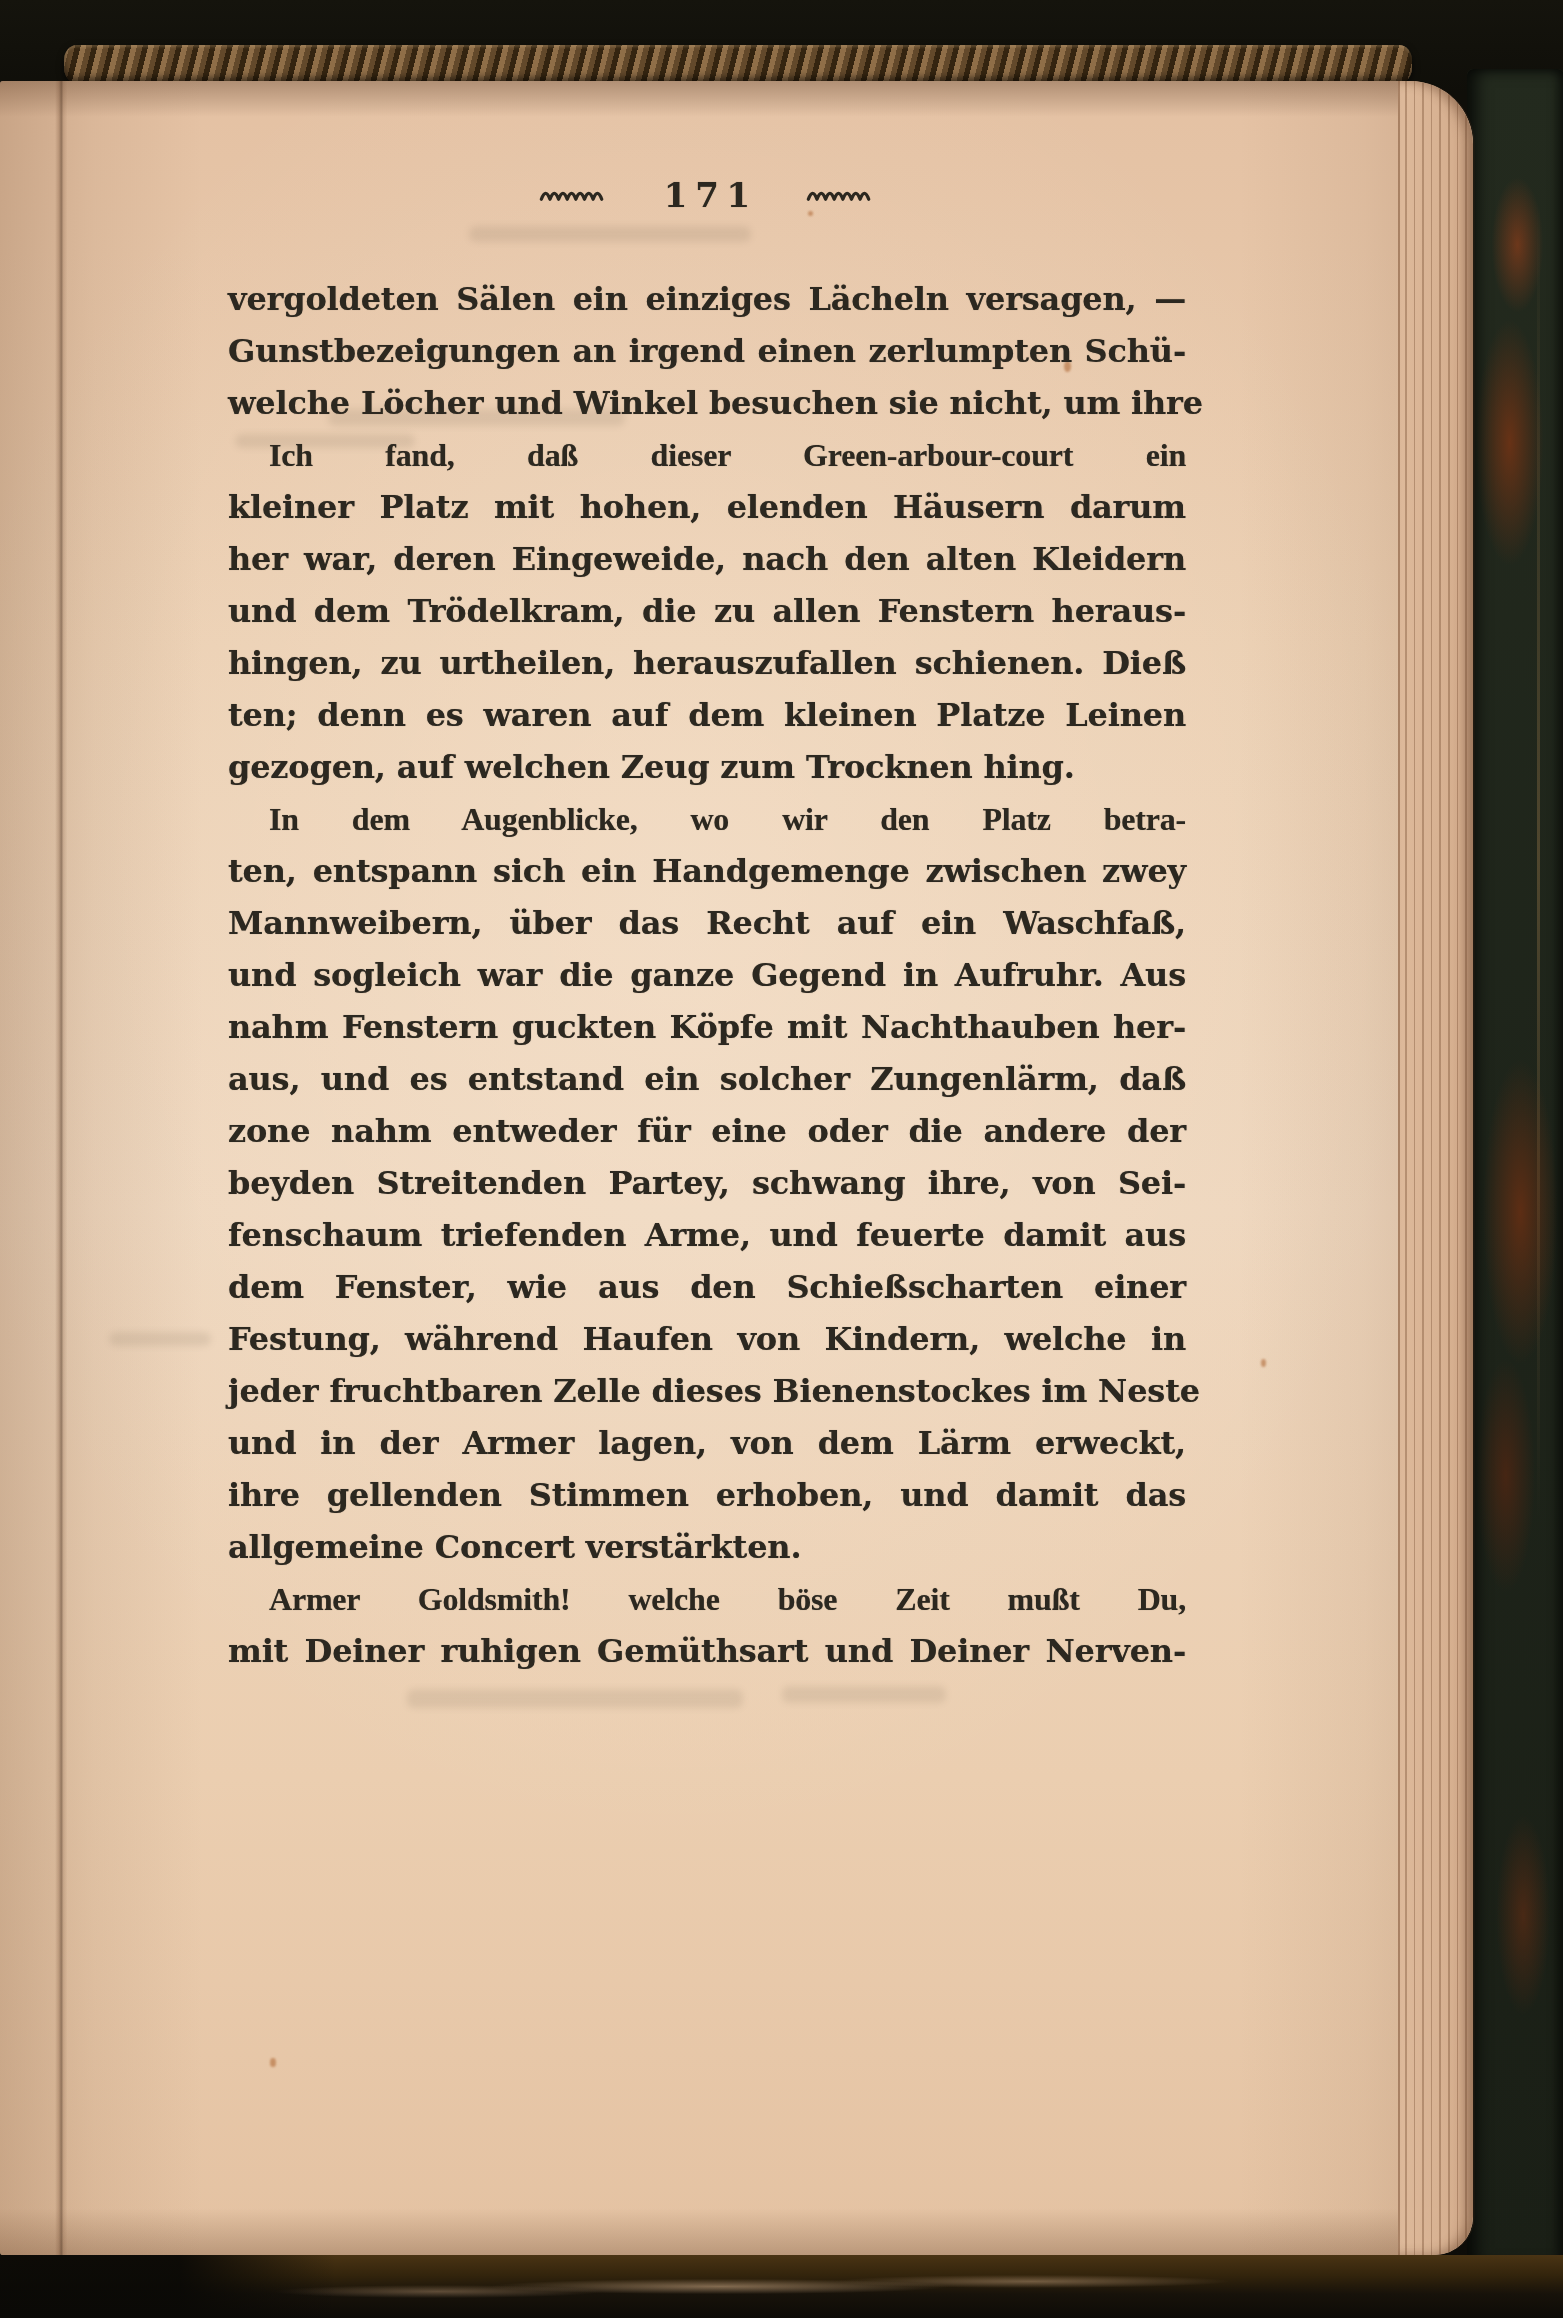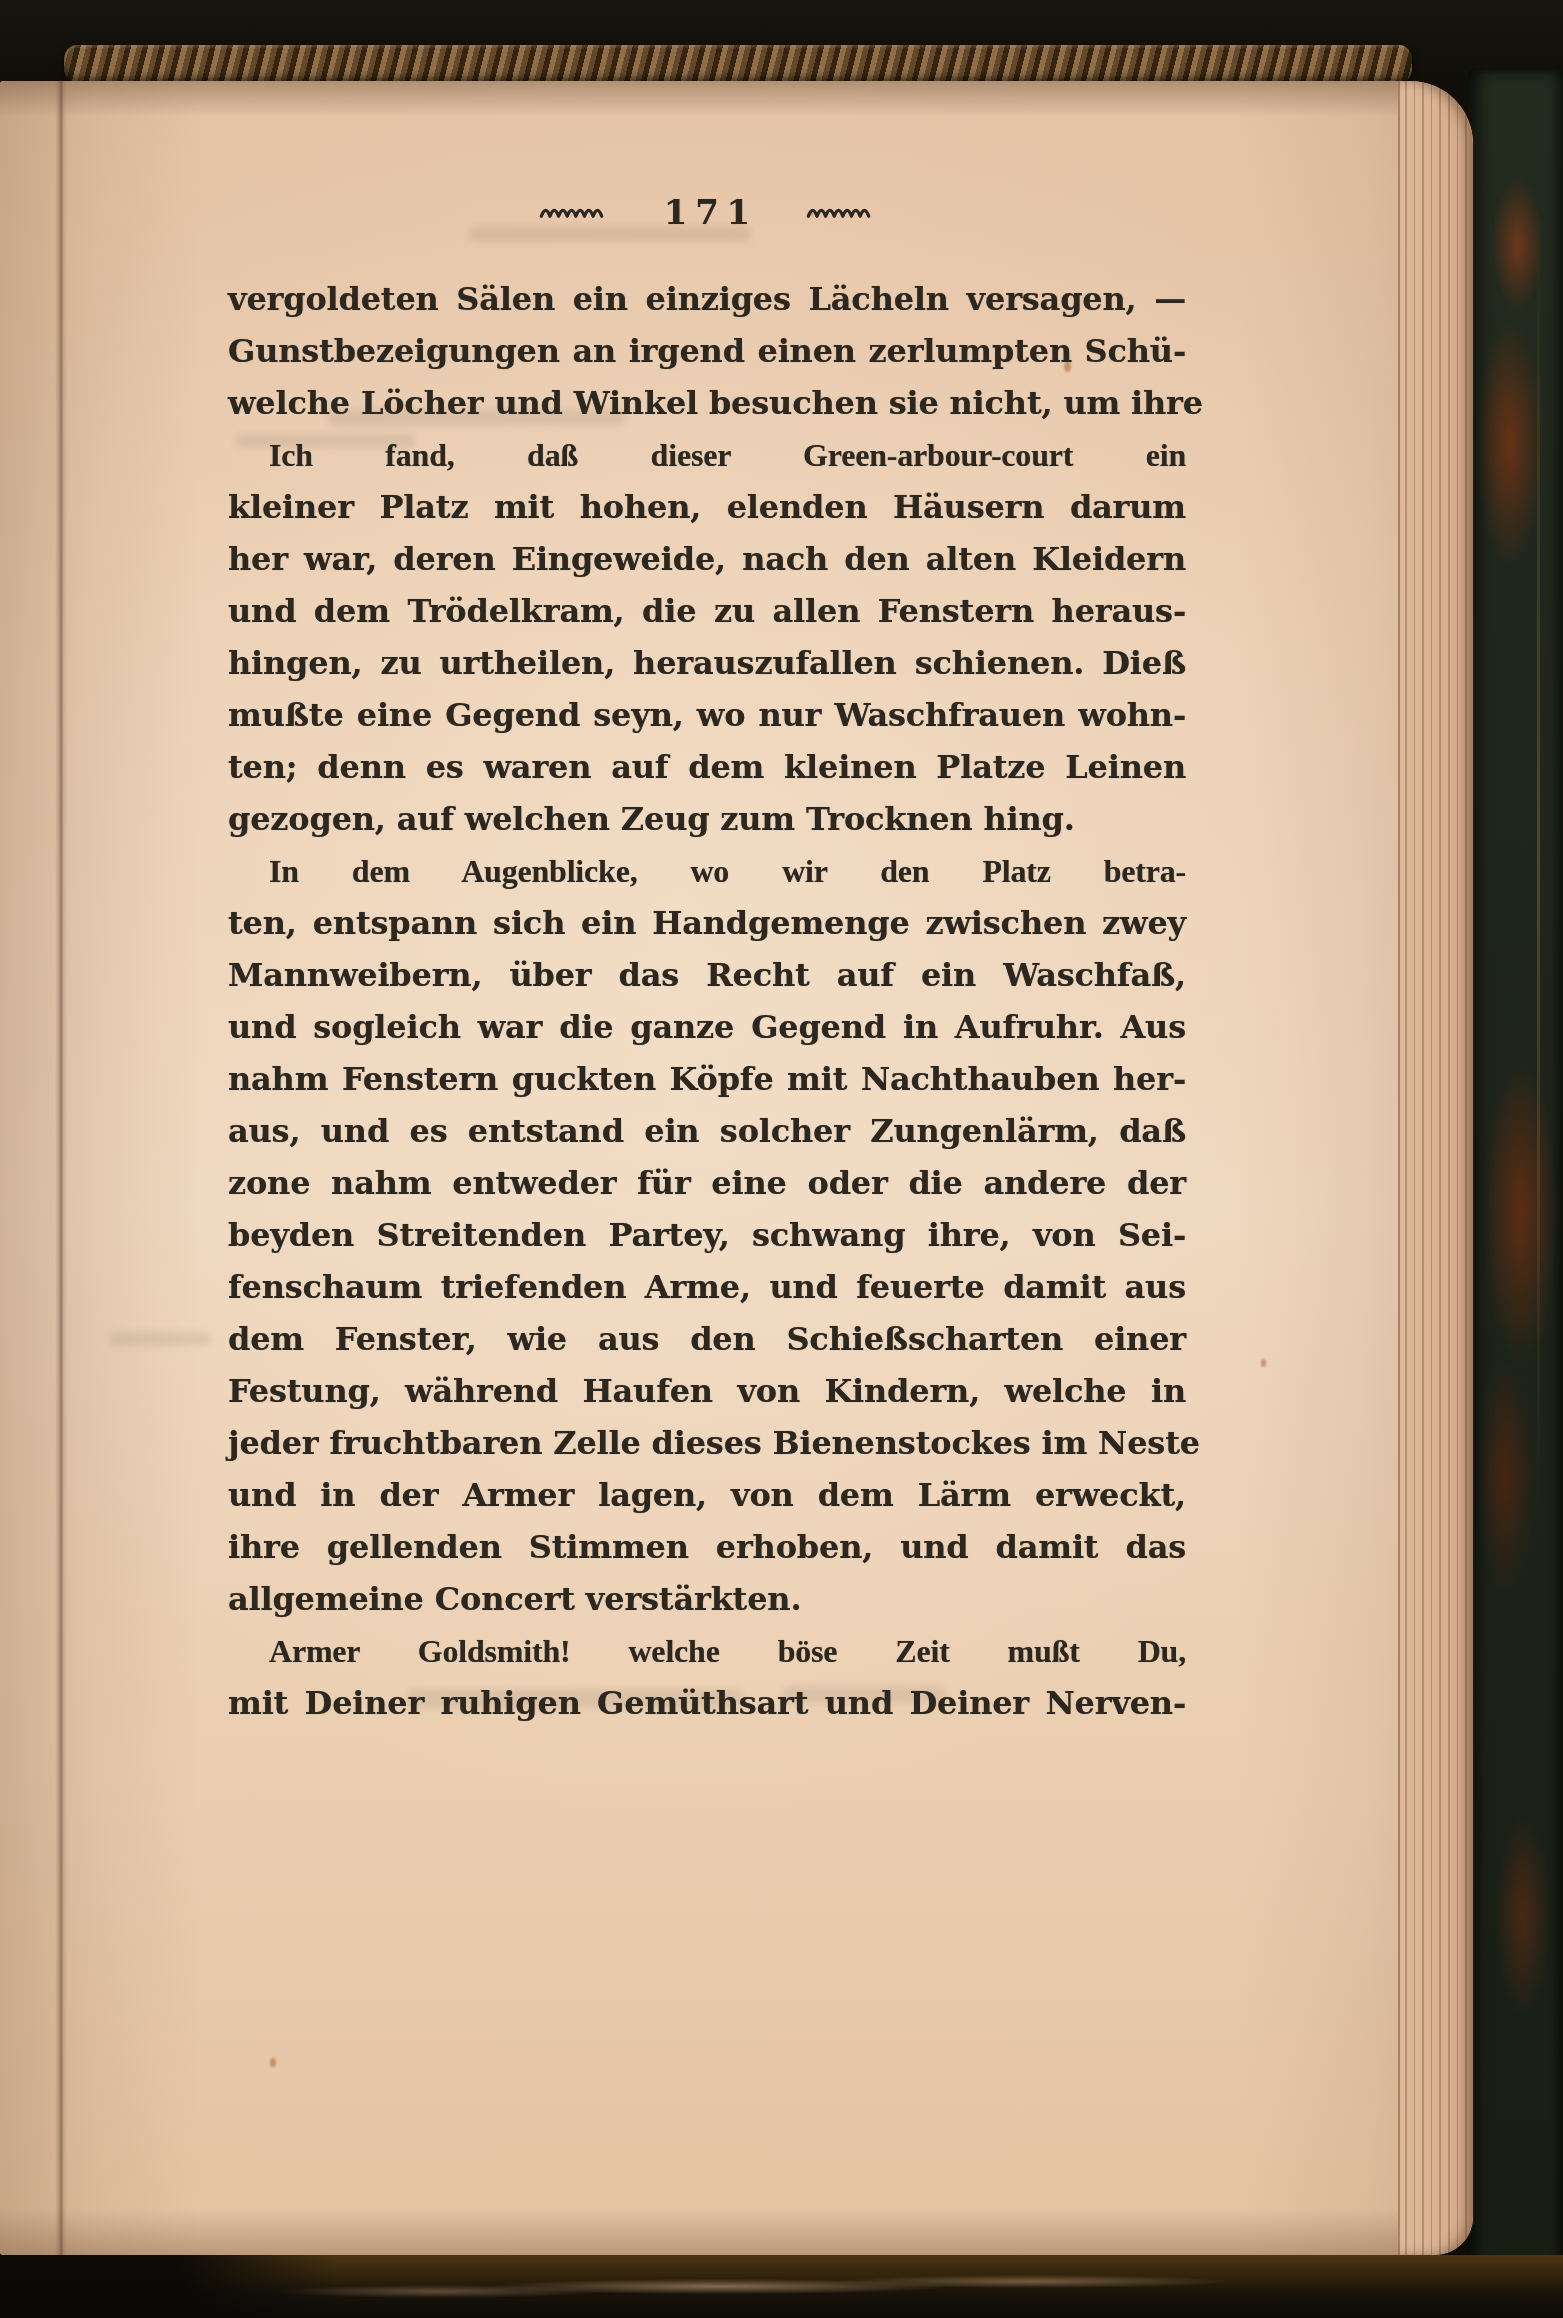--- a/index.html
+++ b/index.html
@@ -57,21 +57,21 @@
       linear-gradient(90deg,#deba9b 0%,#d3ab8b 100%);
     box-shadow: inset -7.8px 0 11px rgba(90,58,36,.45);}
 
   
   .ghost{position:absolute;background:#6b5c47;opacity:.13;filter:blur(3.9px);border-radius:7px;}
 
   
   .stain{position:absolute;background:#b06a38;opacity:.6;filter:blur(0.8px);border-radius:50%;}
 
   
-  .pagehead{position:absolute;left:228px;top:100px;width:958px;height:61px;
+  .pagehead{position:absolute;left:228px;top:83px;width:958px;height:61px;
     display:flex;align-items:center;justify-content:center;gap:48px;color:#2c2820;}
   .pagehead .num{font-size:34px;font-weight:700;letter-spacing:7.8px;text-indent:7.8px;
     text-shadow:0 0 0.8px rgba(44,40,32,.55);}
   .squiggle{width:69px;height:19px;display:block;}
 
   
   .textblock{position:absolute;left:228px;top:192px;width:958px;color:#2c2820;
     font-weight:700;font-size:32px;line-height:52px;letter-spacing:-0.2px;
     text-shadow:0 0 0.8px rgba(44,40,32,.5);}
   .line{height:52px;text-align:justify;text-align-last:justify;white-space:nowrap;}
@@ -125,21 +125,20 @@
 
     <div class="textblock">
       <div class="line">vergoldeten Sälen ein einziges Lächeln versagen, —</div>
       <div class="line">Gunstbezeigungen an irgend einen zerlumpten Schü-</div>
       <div class="line">welche Löcher und Winkel besuchen sie nicht, um ihre</div>
       <div class="line indent">Ich fand, daß dieser Green-arbour-court ein</div>
       <div class="line">kleiner Platz mit hohen, elenden Häusern darum</div>
       <div class="line">her war, deren Eingeweide, nach den alten Kleidern</div>
       <div class="line">und dem Trödelkram, die zu allen Fenstern heraus-</div>
       <div class="line">hingen, zu urtheilen, herauszufallen schienen. Dieß</div>
-      <div class="line">mußte eine Gegend seyn, wo nur Waschfrauen wohn-</div>
       <div class="line">ten; denn es waren auf dem kleinen Platze Leinen</div>
       <div class="line pend">gezogen, auf welchen Zeug zum Trocknen hing.</div>
       <div class="line indent">In dem Augenblicke, wo wir den Platz betra-</div>
       <div class="line">ten, entspann sich ein Handgemenge zwischen zwey</div>
       <div class="line">Mannweibern, über das Recht auf ein Waschfaß,</div>
       <div class="line">und sogleich war die ganze Gegend in Aufruhr. Aus</div>
       <div class="line">nahm Fenstern guckten Köpfe mit Nachthauben her-</div>
       <div class="line">aus, und es entstand ein solcher Zungenlärm, daß</div>
       <div class="line">zone nahm entweder für eine oder die andere der</div>
       <div class="line">beyden Streitenden Partey, schwang ihre, von Sei-</div>

